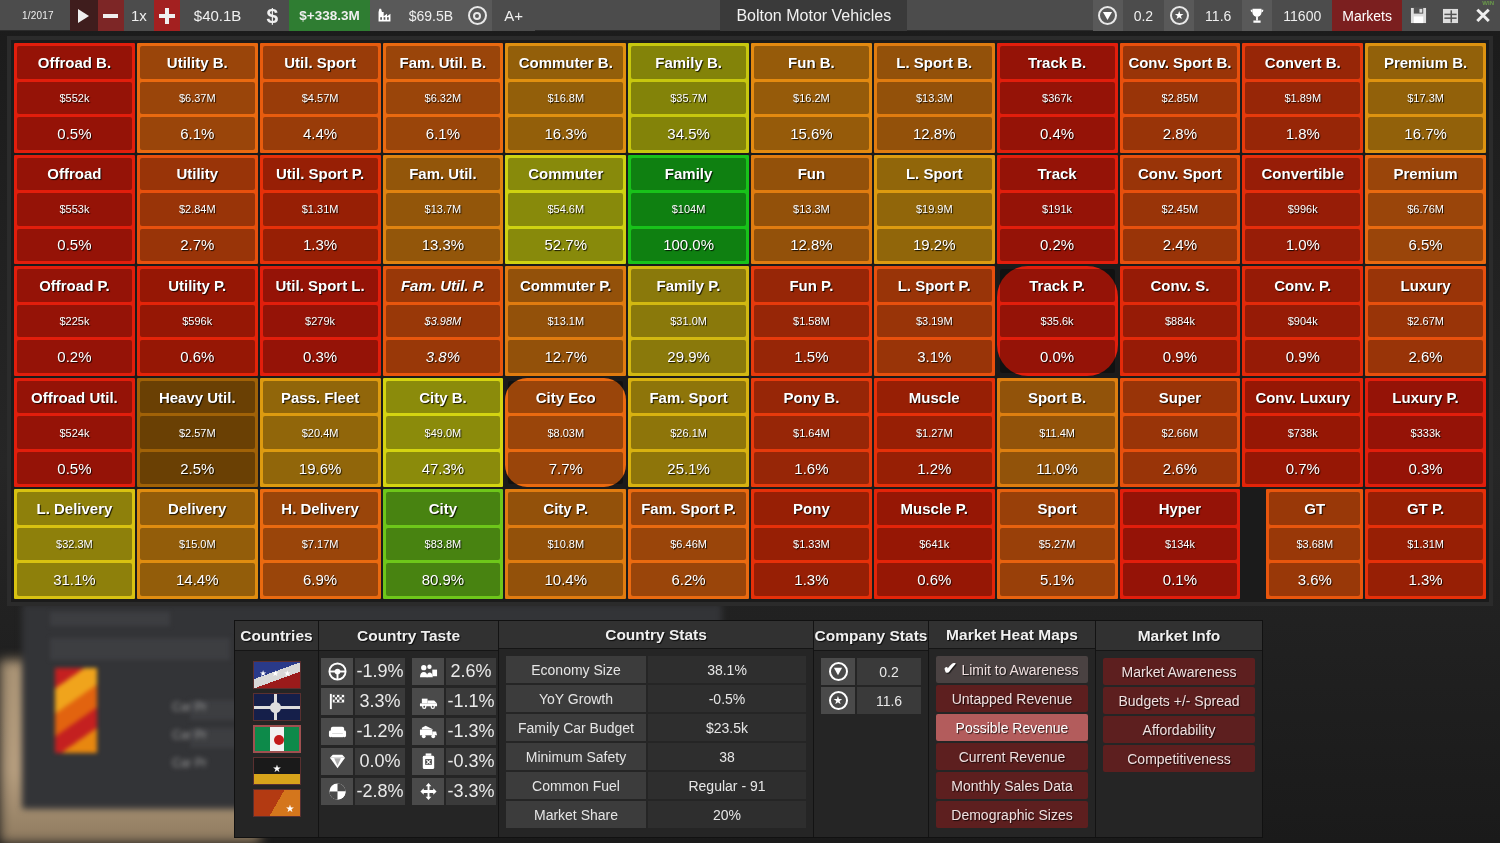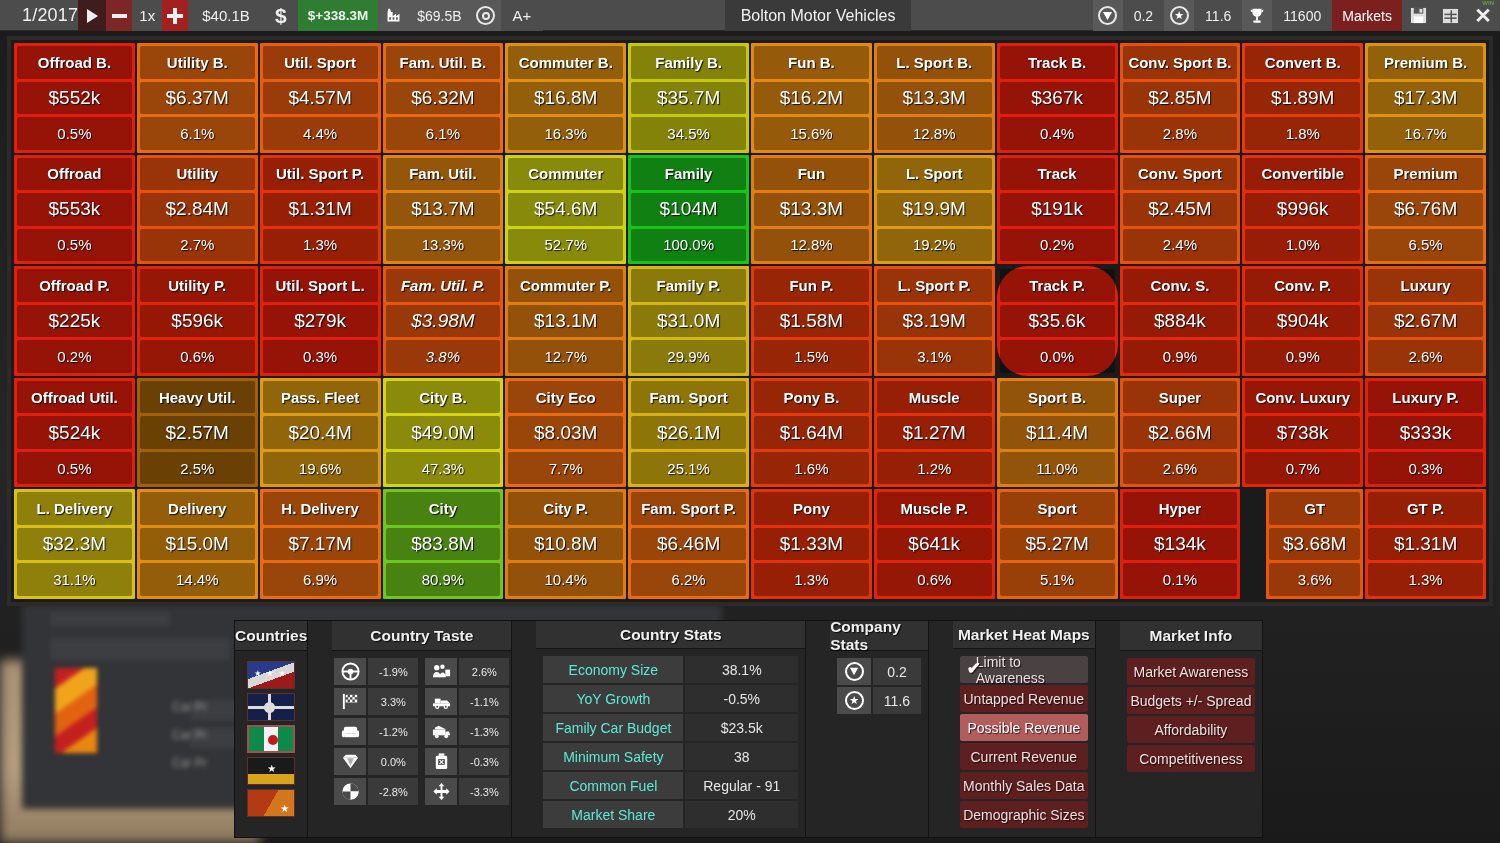--- a/index.html
+++ b/index.html
@@ -44,21 +44,21 @@
     position: absolute; left: 0; top: 0; width: 1500px; height: 31px;
     background: #4c4c4c;
     display: flex; align-items: stretch;
     color: #efefef; font-size: 15px;
     border-bottom: 1px solid #2a2a2a;
   }
   .tb-seg {
     display: flex; align-items: center; justify-content: center;
     padding: 0 9px; height: 31px; white-space: nowrap;
   }
-  .tb-date { font-size: 18px; padding-left: 22px; padding-right: 0; letter-spacing: .2px;}
+  .tb-date { font-size: 10px; padding-left: 22px; padding-right: 16px; letter-spacing: .2px;}
   .tb-play {
     background: #3f1d1d; width: 28px; padding: 0;
   }
   .tb-play .tri {
     width: 0; height: 0; border-left: 11px solid #efefef;
     border-top: 7px solid transparent; border-bottom: 7px solid transparent;
   }
   .tb-minus { background: #7d2626; width: 26px; padding: 0; }
   .tb-minus .bar { width: 15px; height: 4px; background: #efefef; }
   .tb-speed { background: #4c4c4c; width: 30px; padding: 0; }
@@ -108,30 +108,29 @@
     flex: 1;
     display: flex; align-items: center; justify-content: center;
     color: #ffffff;
     font-size: 14.5px;
     text-shadow: 1px 1px 1px rgba(0,0,0,.85);
     border-radius: 2px;
     background: rgba(0,0,0,0.34);
     white-space: nowrap;
   }
   .cell .box.name { font-weight: bold; font-size: 15px; }
-  .cell .box.val  { font-size: 19px; }
+  .cell .box.val  { font-size: 11px; }
   .cell .box.pct  { font-size: 15px; }
 
   
   .dock {
     position: absolute; left: 234px; top: 620px; width: 1029px; height: 218px;
     background: #252525;
     border: 1px solid #111;
     display: flex;
-    gap: 24px;
   }
   .dock-col { display: flex; flex-direction: column; border-right: 1px solid #131313; }
   .dock-col:last-child { border-right: none; }
   .dock-head {
     height: 30px; display: flex; align-items: center; justify-content: center;
     color: #f0f0f0; font-size: 15.5px; font-weight: bold;
     background: #313131;
     border-bottom: 1px solid #151515;
     text-shadow: 1px 1px 1px rgba(0,0,0,.8);
   }
@@ -147,29 +146,29 @@
   .taste-col { display: flex; flex-direction: column; gap: 3px; }
   .taste-row { display: flex; gap: 2px; }
   .taste-ic {
     width: 32px; height: 27px; background: #4a4a4a;
     display: flex; align-items: center; justify-content: center;
     color: #fff;
   }
   .taste-v {
     width: 50px; height: 27px; background: #3a3a3a;
     display: flex; align-items: center; justify-content: center;
-    color: #eaeaea; font-size: 11px;
+    color: #eaeaea; font-size: 18px;
   }
 
   .col-cstats { width: 315px; }
   .stat-row { display: flex; gap: 2px; margin-bottom: 2px; }
   .stat-k {
     flex: 0 0 140px; height: 27px; background: #3c3c3c;
     display: flex; align-items: center; justify-content: center;
-    color: #5eead4; font-size: 14px;
+    color: #e5e5e5; font-size: 14px;
   }
   .stat-v {
     flex: 1; height: 27px; background: #2e2e2e;
     display: flex; align-items: center; justify-content: center;
     color: #e6e6e6; font-size: 14px;
   }
 
   .col-company { width: 115px; }
   .comp-row { display: flex; gap: 2px; margin-bottom: 2px; }
   .comp-ic {
@@ -495,21 +494,21 @@
         <div class="cell" style="background: rgb(221, 155, 16);">
           <div class="box name">Pass. Fleet</div>
           <div class="box val">$20.4M</div>
           <div class="box pct">19.6%</div>
         </div>
         <div class="cell" style="background: rgb(212, 212, 17);">
           <div class="box name">City B.</div>
           <div class="box val">$49.0M</div>
           <div class="box pct">47.3%</div>
         </div>
-        <div class="cell" style="background: rgb(234, 106, 16);">
+        <div class="cell" style="background: rgb(234, 106, 16); border-radius: 22px;">
           <div class="box name">City Eco</div>
           <div class="box val">$8.03M</div>
           <div class="box pct">7.7%</div>
         </div>
         <div class="cell" style="background: rgb(216, 178, 16);">
           <div class="box name">Fam. Sport</div>
           <div class="box val">$26.1M</div>
           <div class="box pct">25.1%</div>
         </div>
         <div class="cell" style="background: rgb(230, 58, 12);">

